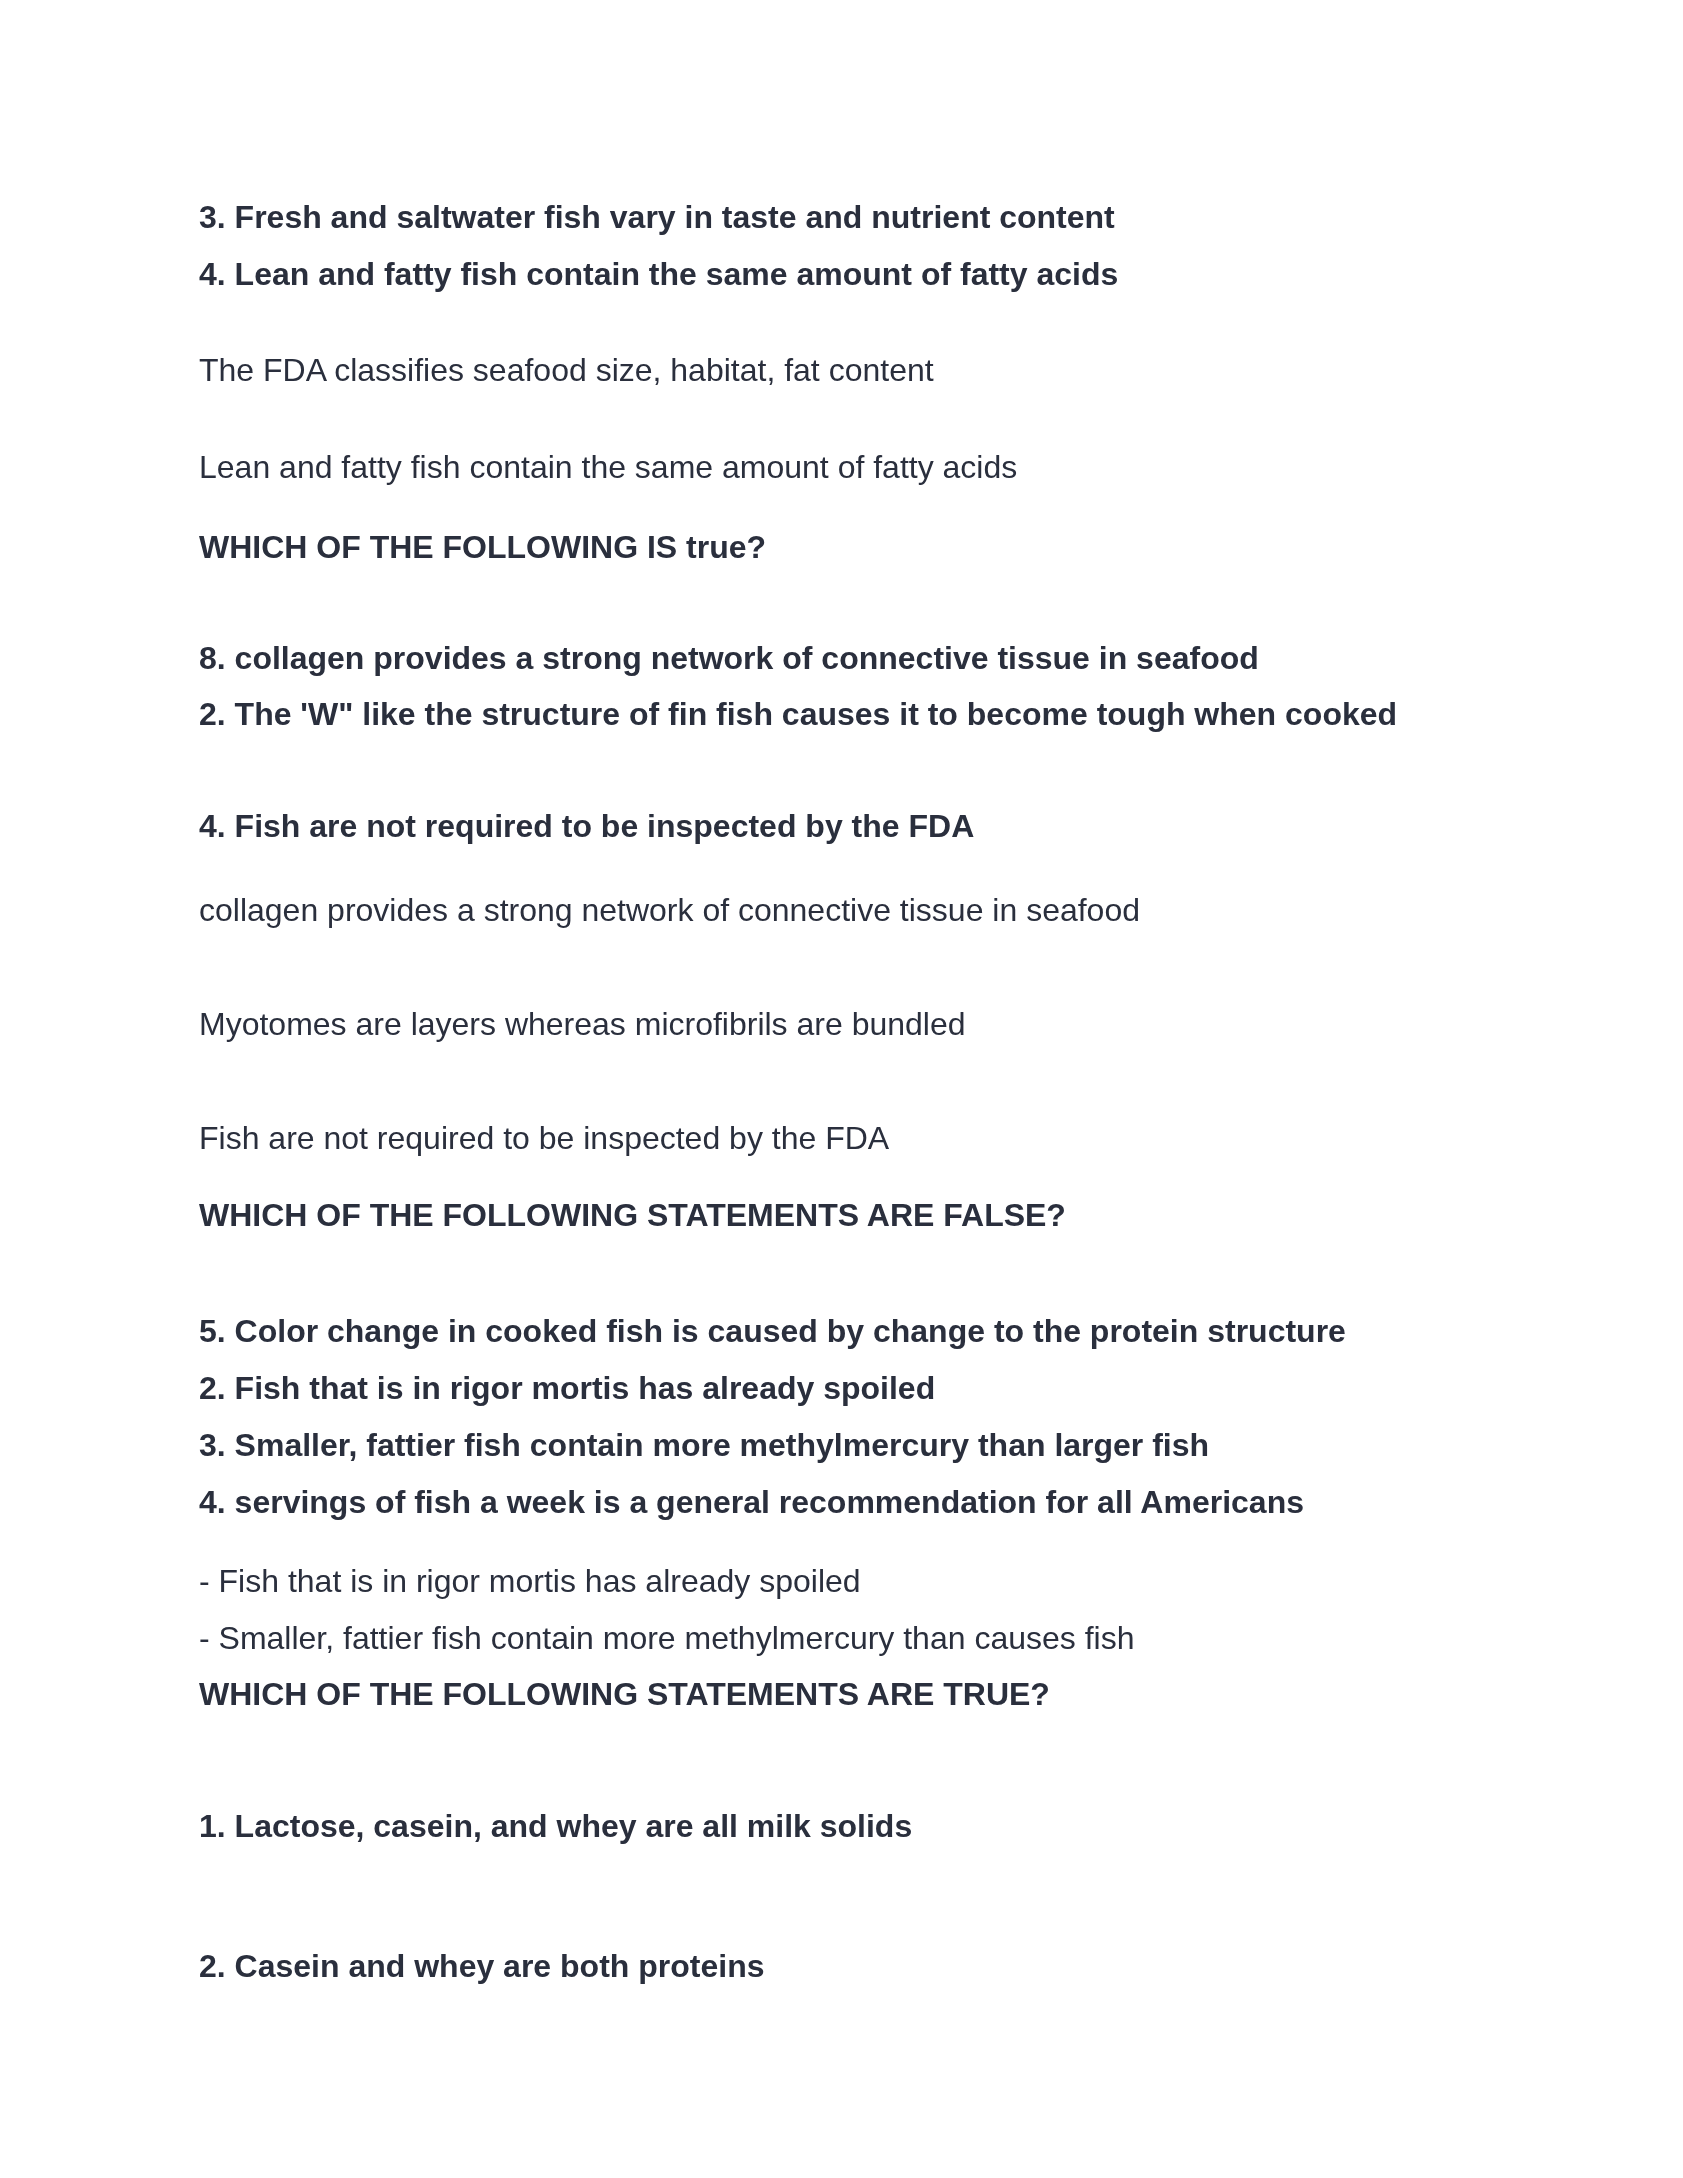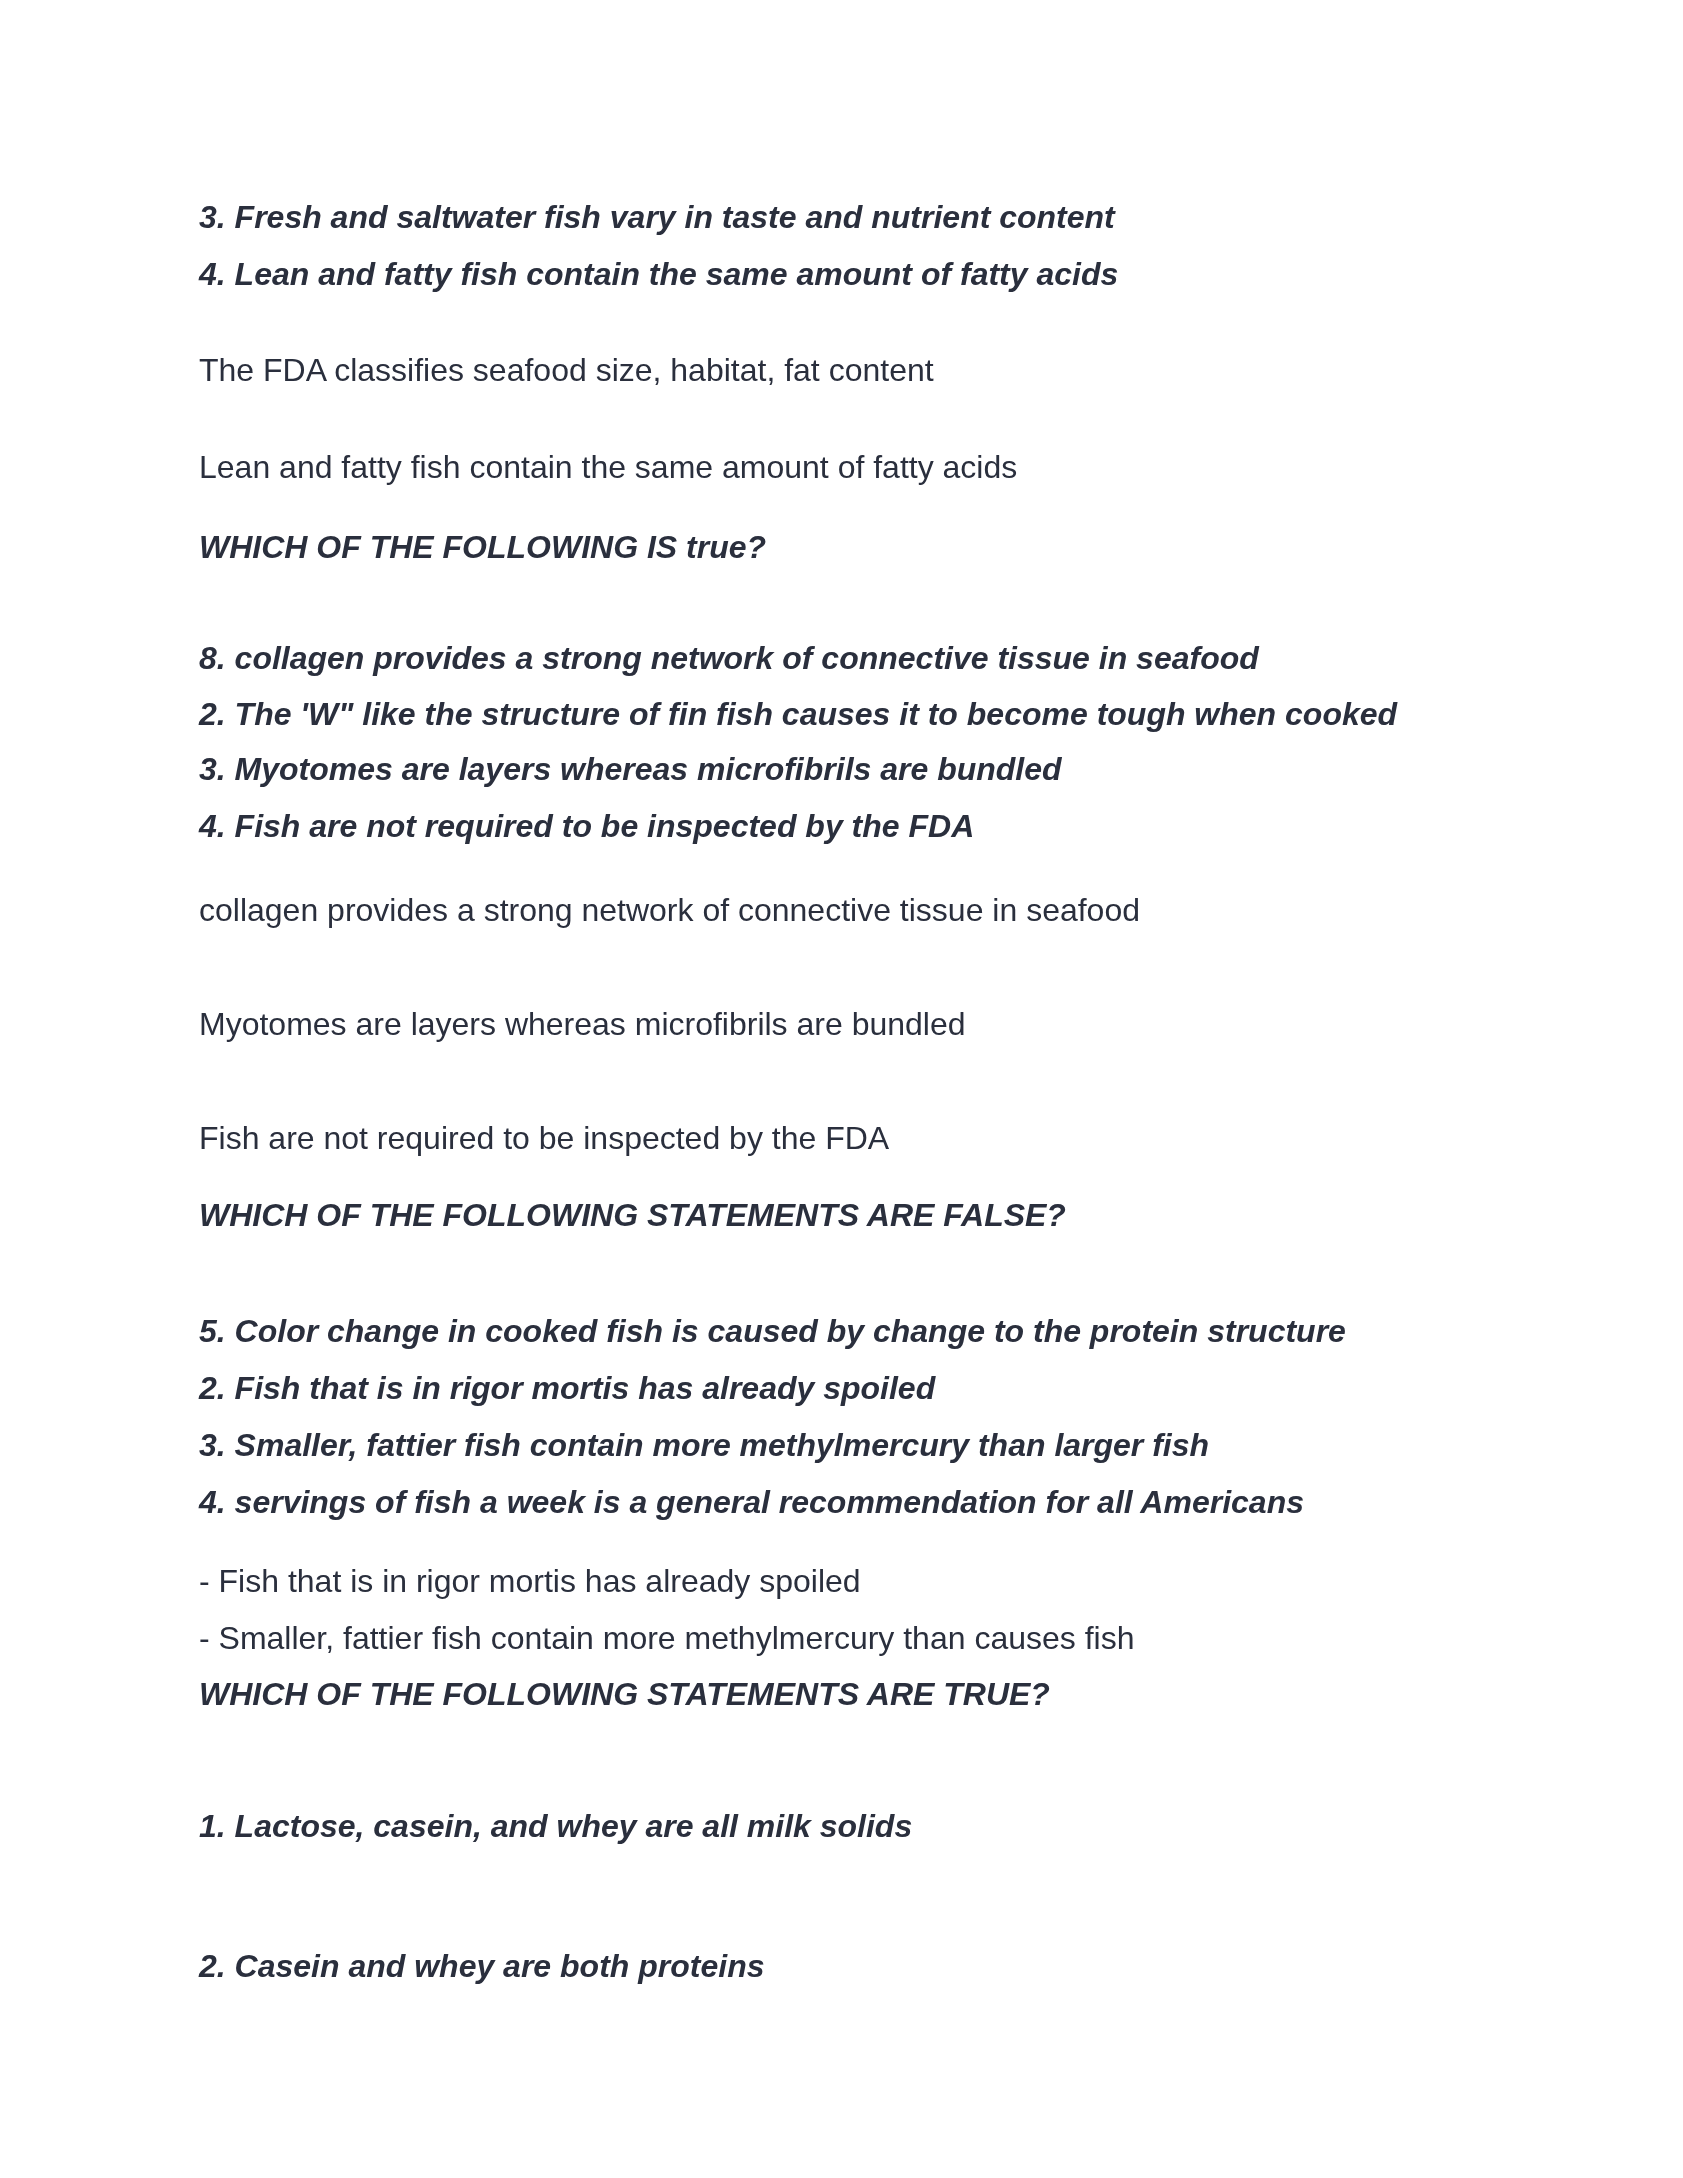--- a/index.html
+++ b/index.html
@@ -23,37 +23,36 @@
       background: #ffffff;
     }
     .line {
       position: absolute;
       left: 199px;
       font-size: 32px;
       line-height: 32px;
       white-space: nowrap;
       margin: 0;
     }
-    .bold { font-weight: bold; font-style: italic; }
+    .bold { font-weight: bold; }
     .regular { font-weight: normal; }
   </style>
 </head>
 <body>
 
 <div class="page">
 
   <p class="line bold" style="top:201px">3. Fresh and saltwater fish vary in taste and nutrient content</p>
   <p class="line bold" style="top:258px">4. Lean and fatty fish contain the same amount of fatty acids</p>
   <p class="line regular" style="top:354px">The FDA classifies seafood size, habitat, fat content</p>
   <p class="line regular" style="top:451px">Lean and fatty fish contain the same amount of fatty acids</p>
 
   <p class="line bold" style="top:531px">WHICH OF THE FOLLOWING IS true?</p>
   <p class="line bold" style="top:642px">8. collagen provides a strong network of connective tissue in seafood</p>
   <p class="line bold" style="top:698px">2. The 'W" like the structure of fin fish causes it to become tough when cooked</p>
-  <p class="line bold" style="top:753px">3. Myotomes are layers whereas microfibrils are bundled</p>
   <p class="line bold" style="top:810px">4. Fish are not required to be inspected by the FDA</p>
   <p class="line regular" style="top:894px">collagen provides a strong network of connective tissue in seafood</p>
   <p class="line regular" style="top:1008px">Myotomes are layers whereas microfibrils are bundled</p>
   <p class="line regular" style="top:1122px">Fish are not required to be inspected by the FDA</p>
 
   <p class="line bold" style="top:1199px">WHICH OF THE FOLLOWING STATEMENTS ARE FALSE?</p>
   <p class="line bold" style="top:1315px">5. Color change in cooked fish is caused by change to the protein structure</p>
   <p class="line bold" style="top:1372px">2. Fish that is in rigor mortis has already spoiled</p>
   <p class="line bold" style="top:1429px">3. Smaller, fattier fish contain more methylmercury than larger fish</p>
   <p class="line bold" style="top:1486px">4. servings of fish a week is a general recommendation for all Americans</p>

